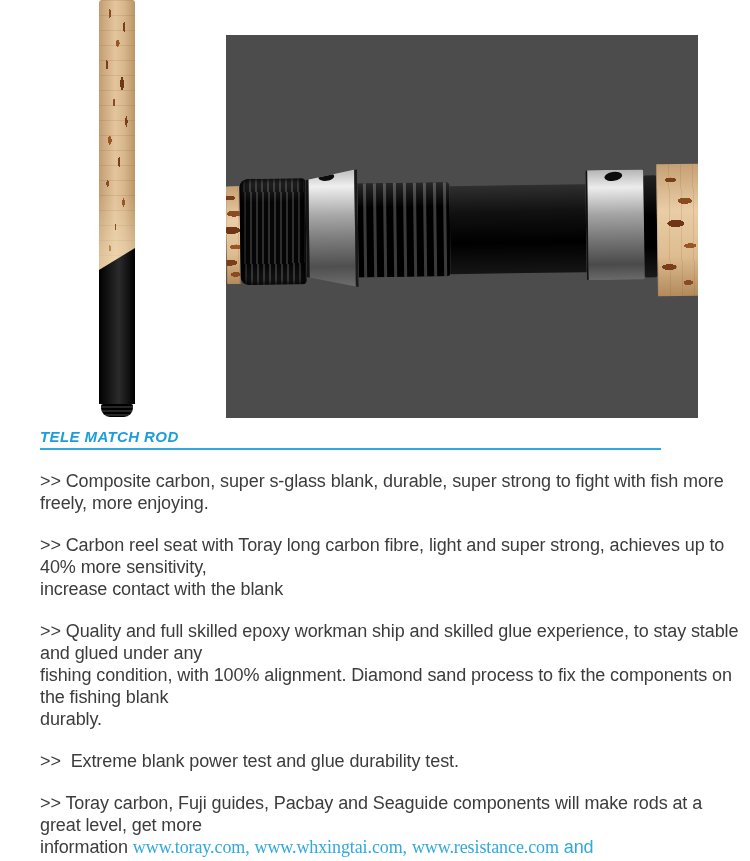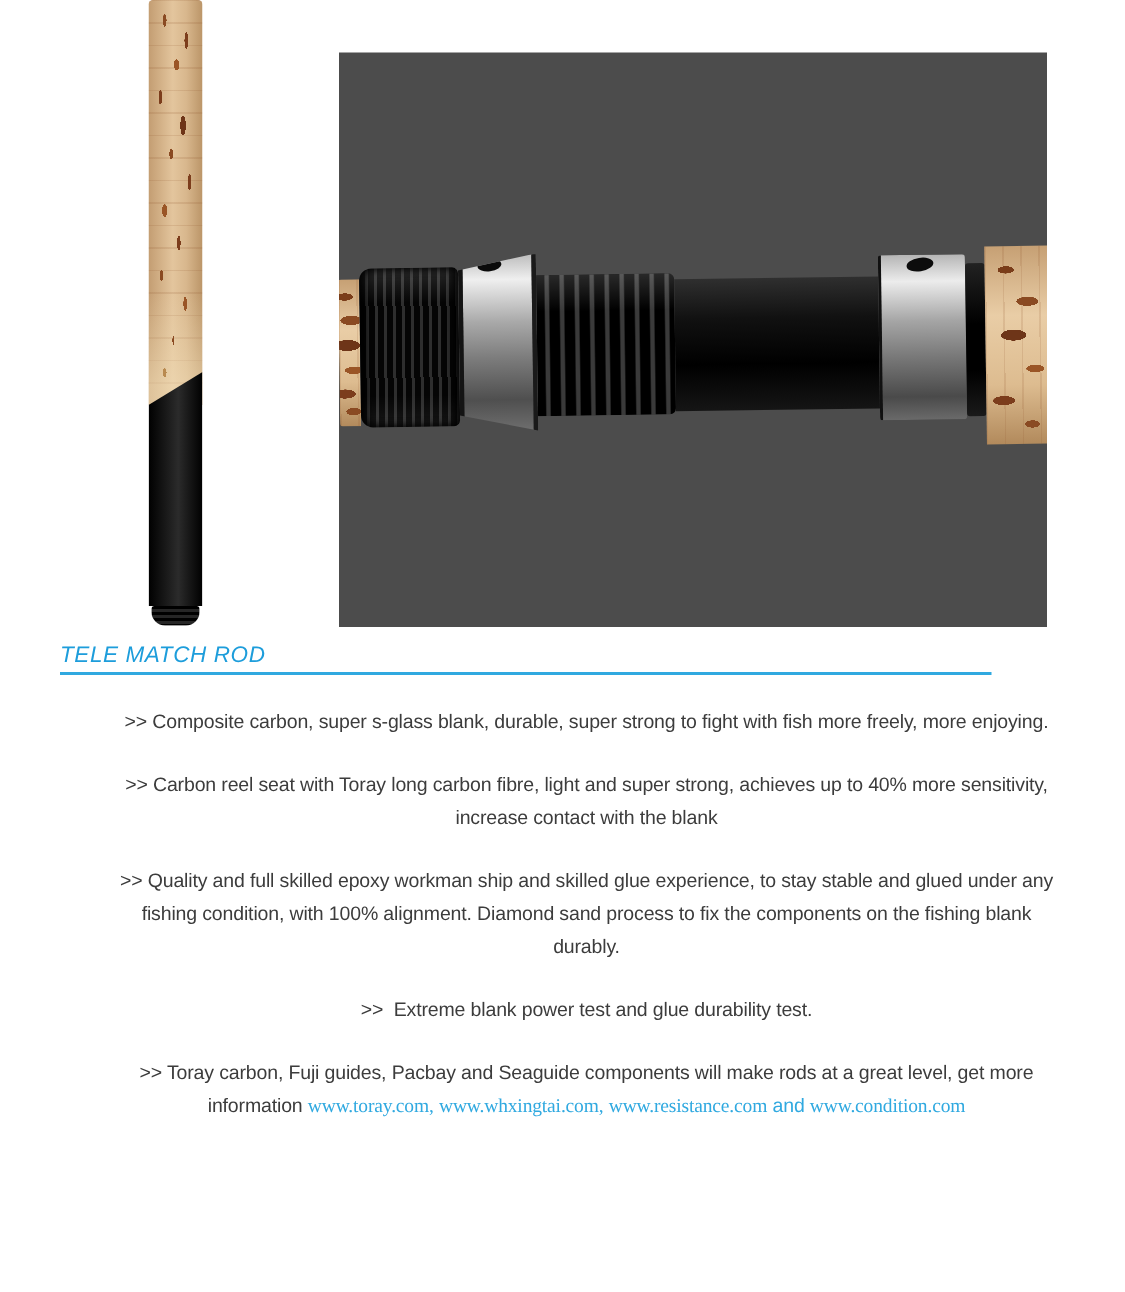--- a/index.html
+++ b/index.html
@@ -128,34 +128,33 @@
   }
   .seg-cork-right{width:47px;height:132px;margin-top:12px;}
 
   
   .content{
     position:absolute;left:40px;top:428px;width:702px;
     color:var(--text);
   }
   .title{
     margin:0;
-    font-size:15px;font-weight:normal;font-style:italic;
+    font-size:15px;font-weight:bold;font-style:italic;
     letter-spacing:.4px;
     color:var(--accent-blue);
   }
   .title-rule{
     width:621px;height:0;
     border-top:2px solid var(--link-blue);
     margin:3px 0 0 0;
   }
   .para{
     margin:20px 0 0 0;
-    font-size:13px;line-height:22px;letter-spacing:-0.1px;
+    font-size:18px;line-height:22px;letter-spacing:-0.1px;
     white-space:pre-wrap;
-    text-align:center;
   }
   .weblink{color:var(--link-blue);text-decoration:none;cursor:pointer;font-family:Liberation Serif, serif;}
   .weblink-plain{color:var(--link-blue);}
 </style>
 </head>
 <body>
 
 <div class="photo-left">
   <div class="cork-v"></div>
   <div class="black-v"></div>

